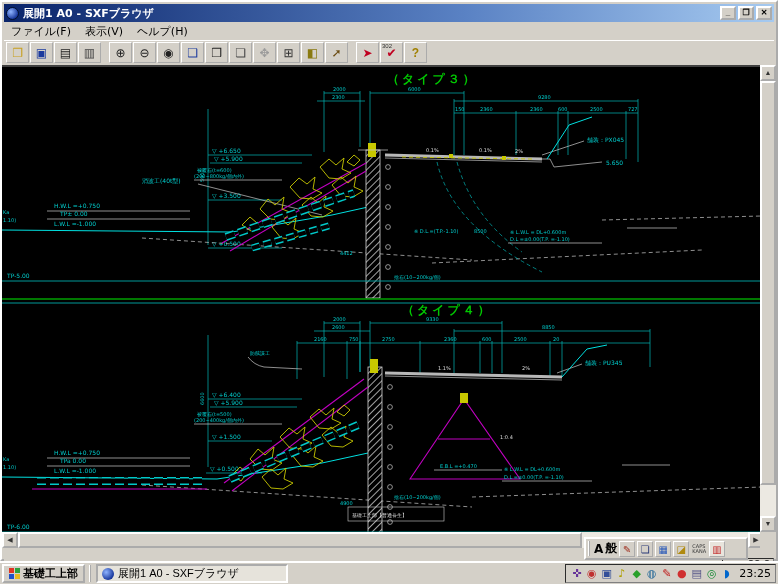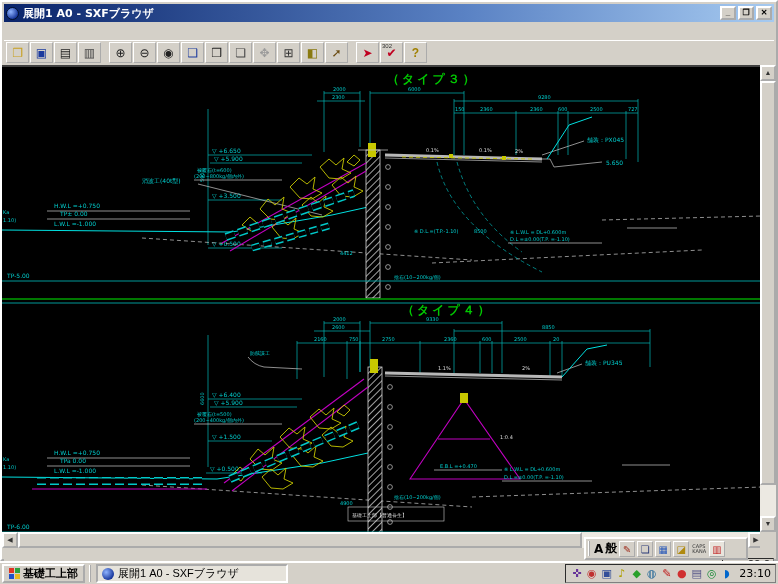--- a/index.html
+++ b/index.html
@@ -91,20 +91,25 @@
     <div class="titlebar">
       <div class="appicon"></div>
       <div class="title">展開1 A0 - SXFブラウザ</div>
       <div class="winbtns">
         <button class="winbtn">_</button>
         <button class="winbtn">❐</button>
         <button class="winbtn">✕</button>
       </div>
     </div>
 
+    <div class="menubar">
+      <span class="menuitem">ファイル(F)</span>
+      <span class="menuitem">表示(V)</span>
+      <span class="menuitem">ヘルプ(H)</span>
+    </div>
 
     <div class="toolbar">
       <button class="tbtn">
           <span class="c-open">❐</span>
         </button>
       <button class="tbtn">
           <span class="c-save">▣</span>
         </button>
       <button class="tbtn">
           <span class="c-exp">▤</span>
@@ -455,17 +460,17 @@
       <span class="trayico">◉</span>
       <span class="trayico">▣</span>
       <span class="trayico">♪</span>
       <span class="trayico">◆</span>
       <span class="trayico">◍</span>
       <span class="trayico">✎</span>
       <span class="trayico">●</span>
       <span class="trayico">▤</span>
       <span class="trayico">◎</span>
       <span class="trayico">◗</span>
-      <span id="clock">23:10</span>
+      <span id="clock">23:25</span>
     </div>
   </div>
 
 </div>
 
 </body></html>

